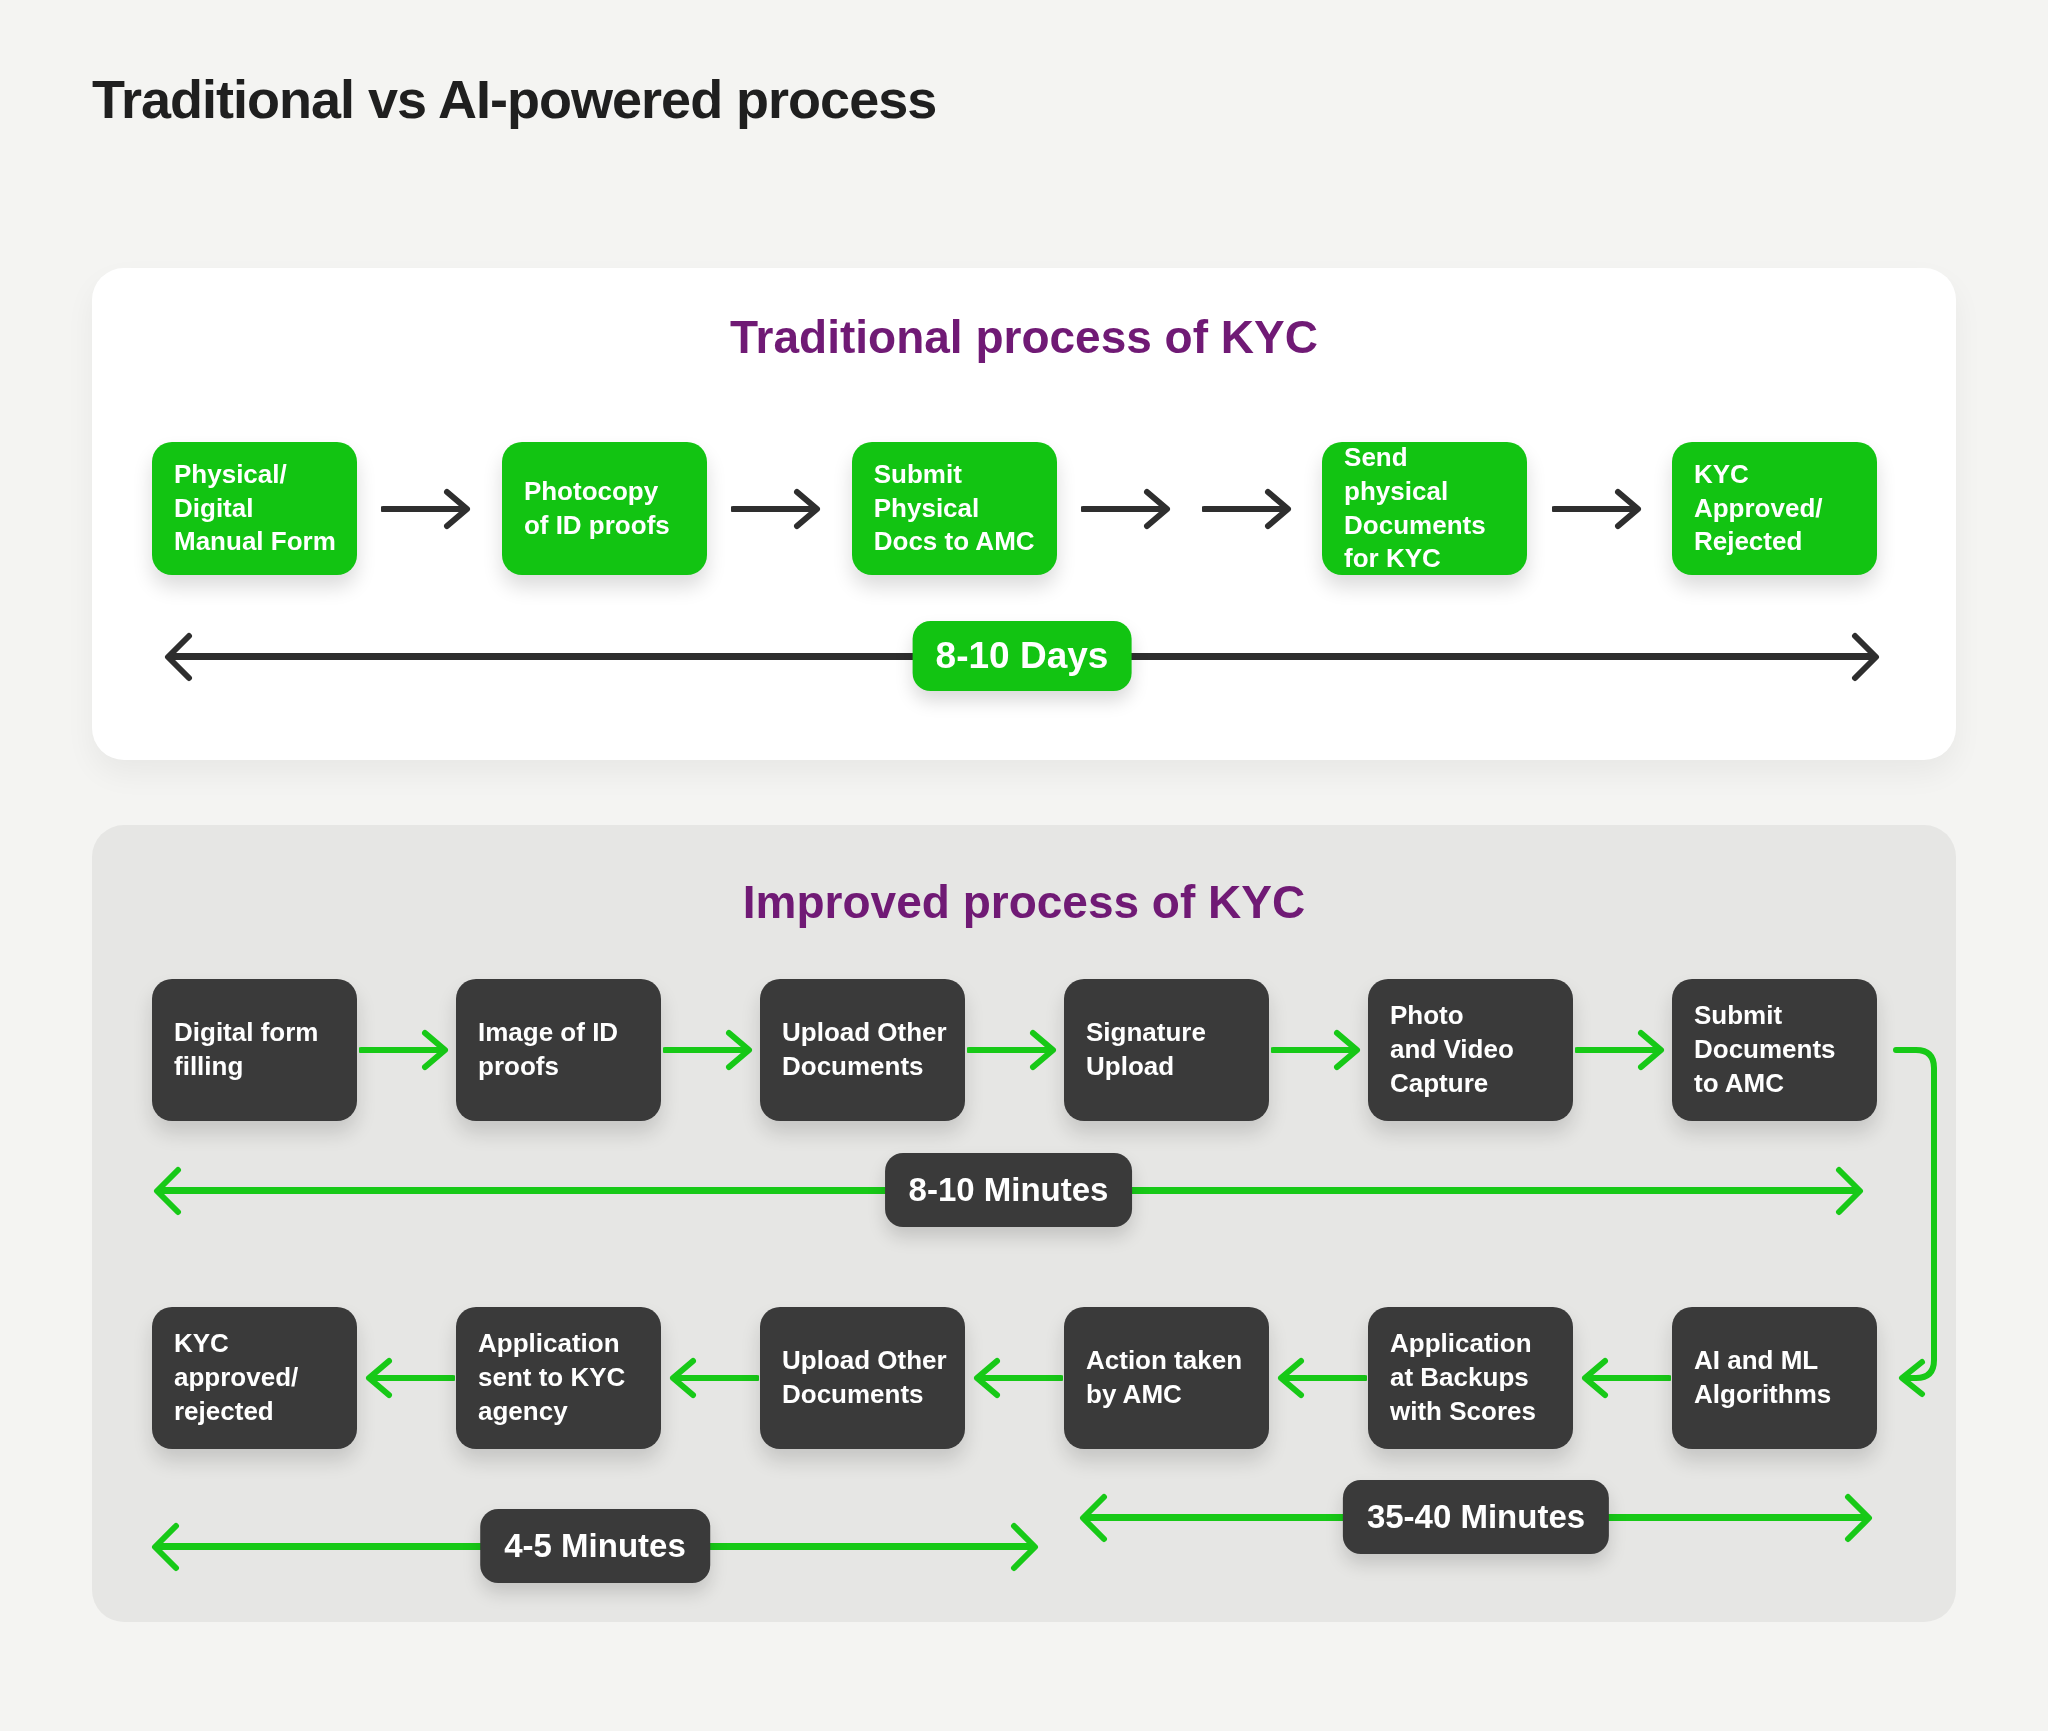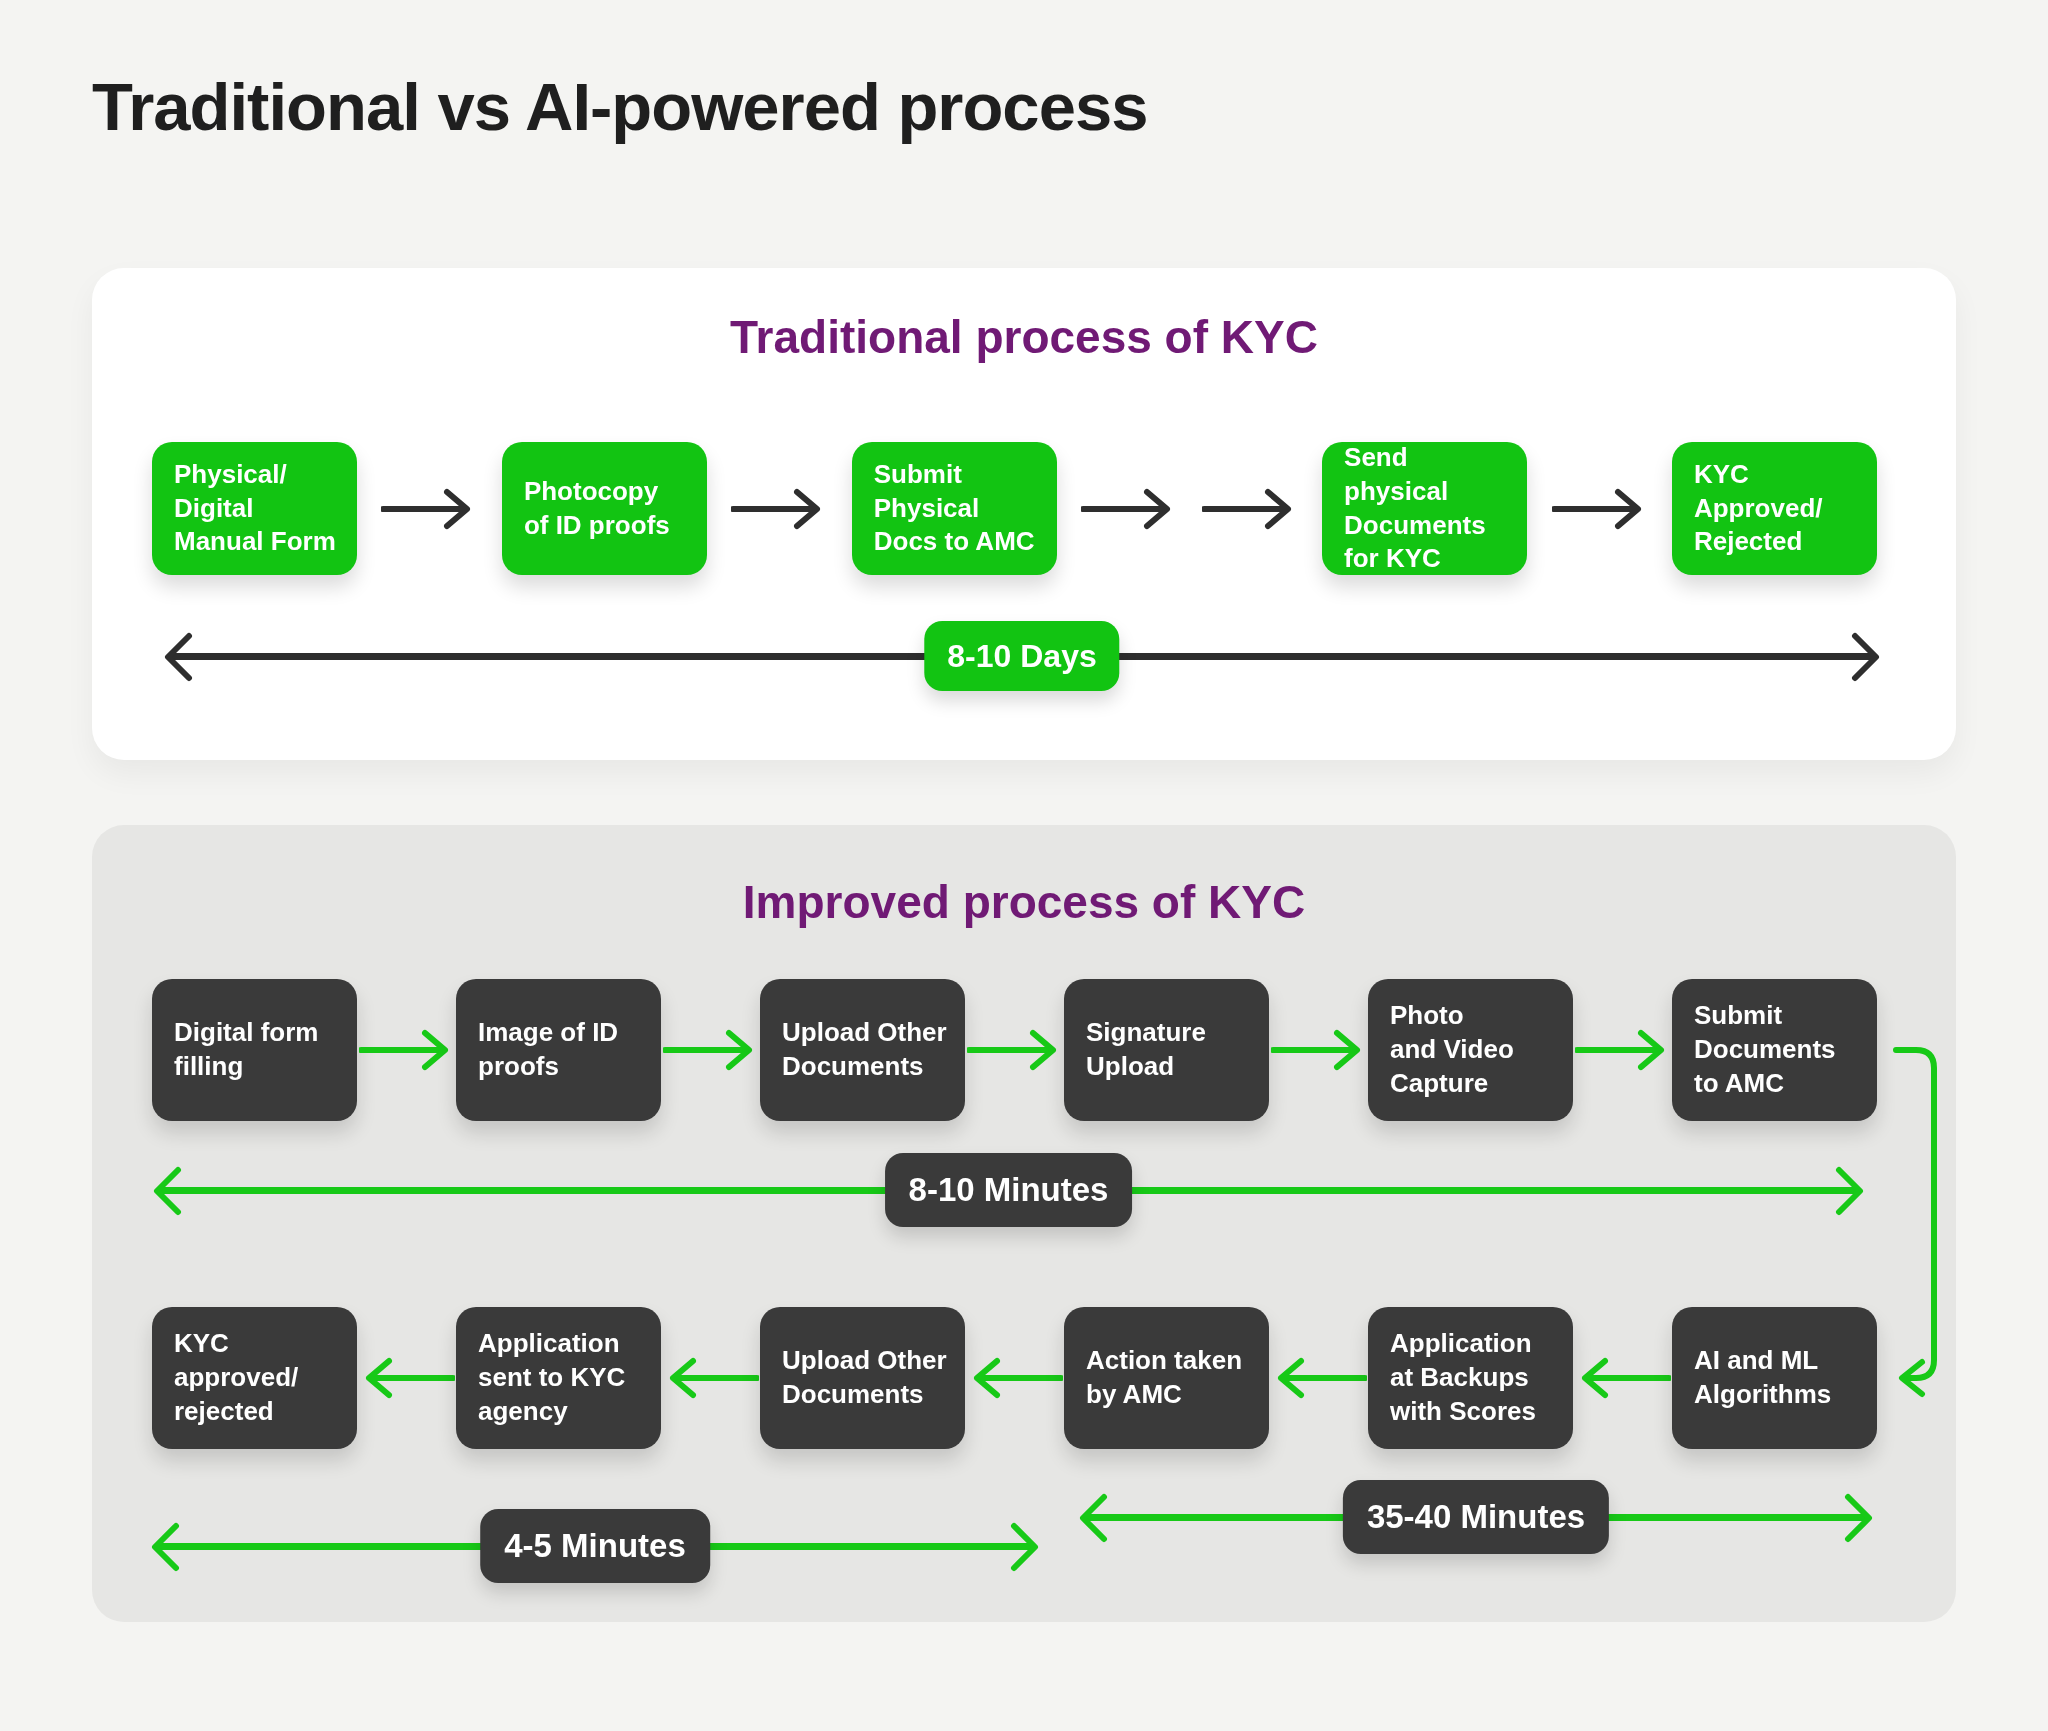--- a/index.html
+++ b/index.html
@@ -5,21 +5,21 @@
   html,body{margin:0;padding:0;}
   body{
     width:2048px;height:1731px;
     background:#F4F4F2;
     font-family:"Liberation Sans", sans-serif;
     position:relative;
     overflow:hidden;
   }
   .page-title{
     position:absolute;left:92px;top:68px;
-    font-size:67px;font-weight:bold;color:#1F1F1F;
+    font-size:54px;font-weight:bold;color:#1F1F1F;
     letter-spacing:-1px;margin:0;
   }
   .card{position:absolute;left:92px;width:1864px;border-radius:32px;}
   .card-white{
     top:268px;height:492px;background:#FFFFFF;
     box-shadow:0 14px 30px rgba(0,0,0,0.05);
   }
   .card-gray{top:825px;height:797px;background:#E6E6E4;}
   .section-title{
     position:absolute;left:0;right:0;text-align:center;
@@ -58,21 +58,21 @@
   .timeline .chev.right{right:0;}
   .timeline-dark .line{background:#2E2E2E;}
   .timeline-green .line{background:#17C917;}
   .pill{
     position:absolute;left:50%;top:50%;transform:translate(-50%,-50%);
     border-radius:18px;color:#FFFFFF;font-weight:bold;
     display:flex;align-items:center;justify-content:center;
     white-space:nowrap;
     box-shadow:0 10px 18px rgba(0,0,0,0.15);
   }
-  .pill-green{background:#12C412;font-size:32px;height:70px;padding:0 23px;}
+  .pill-green{background:#12C412;font-size:37px;height:70px;padding:0 23px;}
   .pill-dark{background:#3A3A3A;font-size:33px;height:74px;padding:0 24px;}
   .tl-traditional{left:71px;width:1718px;top:352px;}
   .tl-improved{left:60px;width:1713px;top:329px;}
   .tl-bottom-left{left:58px;width:890px;top:685px;}
   .tl-bottom-right{left:986px;width:796px;top:656px;}
   .connector{position:absolute;left:0;top:0;pointer-events:none;}
 </style>
 </head>
 <body>
 

